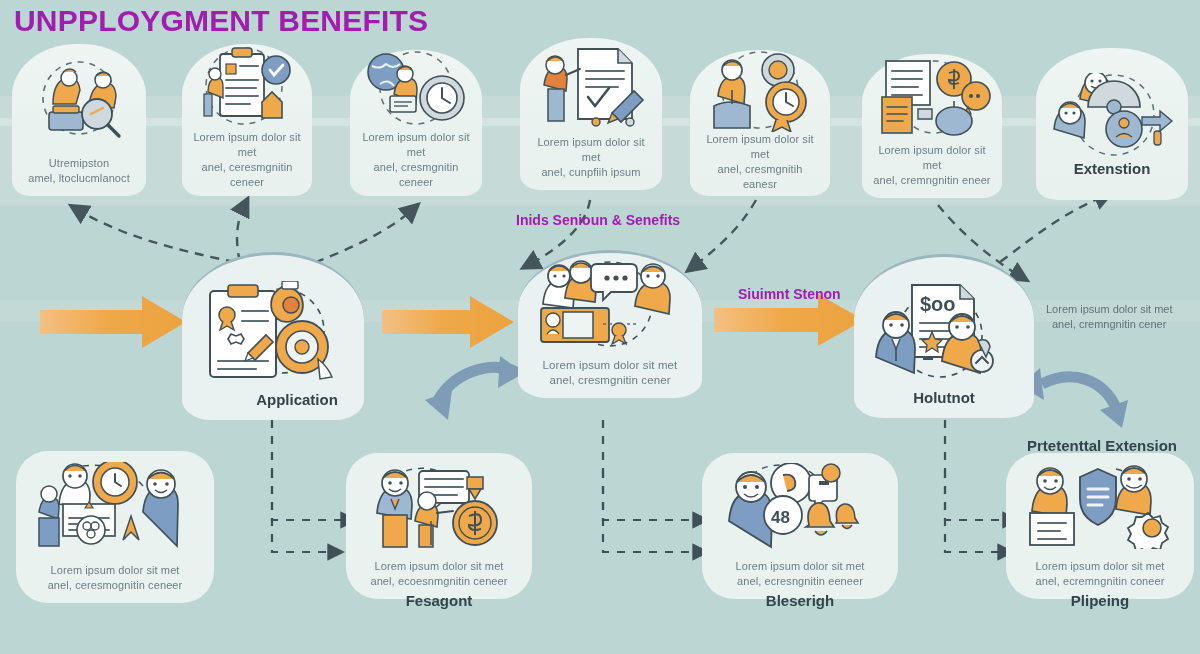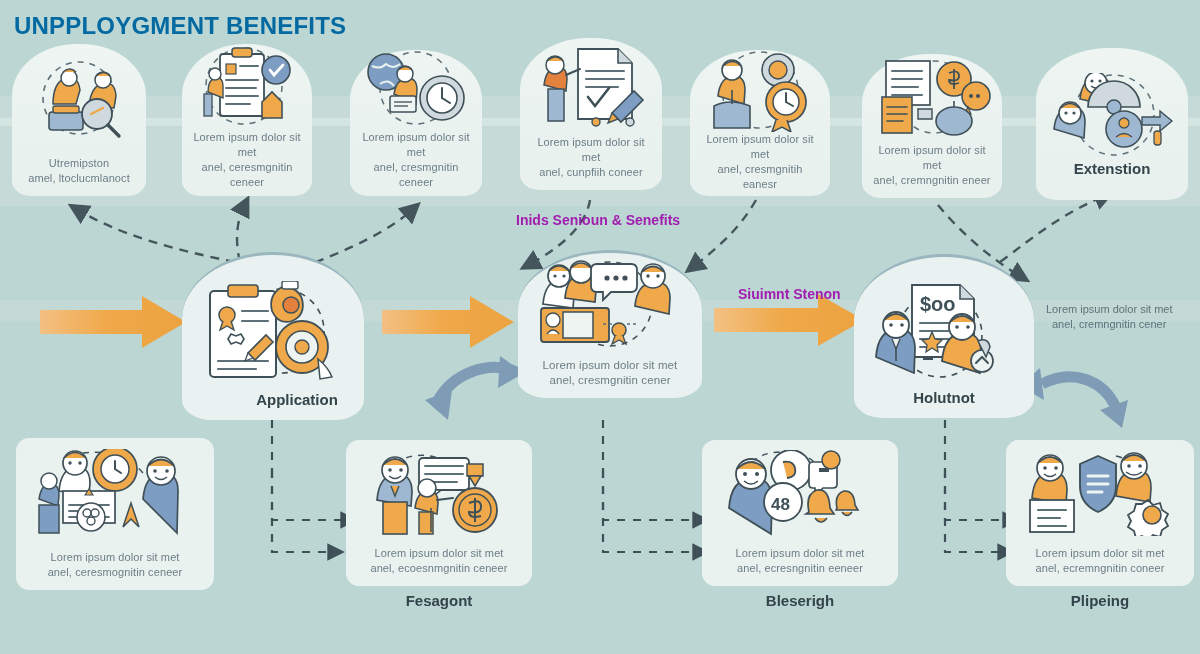--- a/index.html
+++ b/index.html
@@ -24,25 +24,25 @@
     background: #cfe0dd;
     pointer-events: none;
   }
   #band-top   { top: 96px;  height: 110px; background: #c6dbd8; }
   #band-mid   { top: 300px; height: 22px;  background: #c3d9d6; }
 
   
   #title {
     position: absolute;
     left: 14px;
-    top: 12px;
-    font-size: 24px;
+    top: 4px;
+    font-size: 30px;
     font-weight: bold;
     letter-spacing: .2px;
-    color: #0369a1;
+    color: #a21caf;
     white-space: nowrap;
   }
 
   
   .card {
     position: absolute;
     background: #edf4f2;
     box-sizing: border-box;
     display: flex;
     flex-direction: column;
@@ -54,22 +54,23 @@
     background: linear-gradient(180deg,#eef5f3 0%, #eaf2f0 55%, #e9f1ef 100%);
   }
   
   .card.bigarch {
     border-radius: 50% 50% 16% 16% / 40% 40% 12% 12%;
     background: #e9f2f0;
     border-top: 3px solid #9ab6be;
   }
   
   .card.square {
-    border-radius: 13px;
+    border-radius: 32px;
     background: #eaf2f0;
+    margin-top: 13px;
   }
 
   .card .art {
     position: relative;
     width: 100%;
     flex: 1 1 auto;
     display: flex;
     align-items: center;
     justify-content: center;
   }
@@ -293,21 +294,21 @@
         <path d="M36,30 l14,-6" stroke="#3f5058" stroke-width="2" stroke-linecap="round"></path>
         <rect x="18" y="44" width="16" height="32" fill="#9fb8d2" stroke="#3f5058" stroke-width="1.5"></rect>
         <path d="M82,68 l22,-22 l9,9 l-22,22 z" fill="#7d9ec2" stroke="#3f5058" stroke-width="1.6"></path>
         <path d="M82,68 l-4,10 l10,-4 z" fill="#efa94a" stroke="#3f5058" stroke-width="1.4"></path>
         <circle cx="66" cy="77" r="4" fill="#efa94a" stroke="#3f5058" stroke-width="1.4"></circle>
         <circle cx="100" cy="77" r="4" fill="#cfd9de" stroke="#3f5058" stroke-width="1.4"></circle>
       </svg>
     </div>
     <div class="caption">
       <div>Lorem ipsum dolor sit met</div>
-      <div>anel, cunpfiih coneer</div>
+      <div>anel, cunpfiih ipsum</div>
     </div>
   </div>
 
   <div class="card arch" style="left:690px; top:50px; width:140px; height:146px;">
     <div class="art">
       <svg width="120" height="82" viewBox="0 0 120 82">
         <circle cx="60" cy="40" r="38" fill="none" stroke="#5d6f77" stroke-width="1.5" stroke-dasharray="6 6"></circle>
         <path d="M18,46 q2,-18 14,-20 q13,-1 13,14 l-1,14 z" fill="#efa94a" stroke="#3f5058" stroke-width="1.6"></path>
         <circle cx="32" cy="20" r="10" fill="#fff" stroke="#3f5058" stroke-width="1.6"></circle>
         <path d="M23,16 q10,-9 18,0" fill="#efa94a" stroke="#3f5058" stroke-width="1.6"></path>

